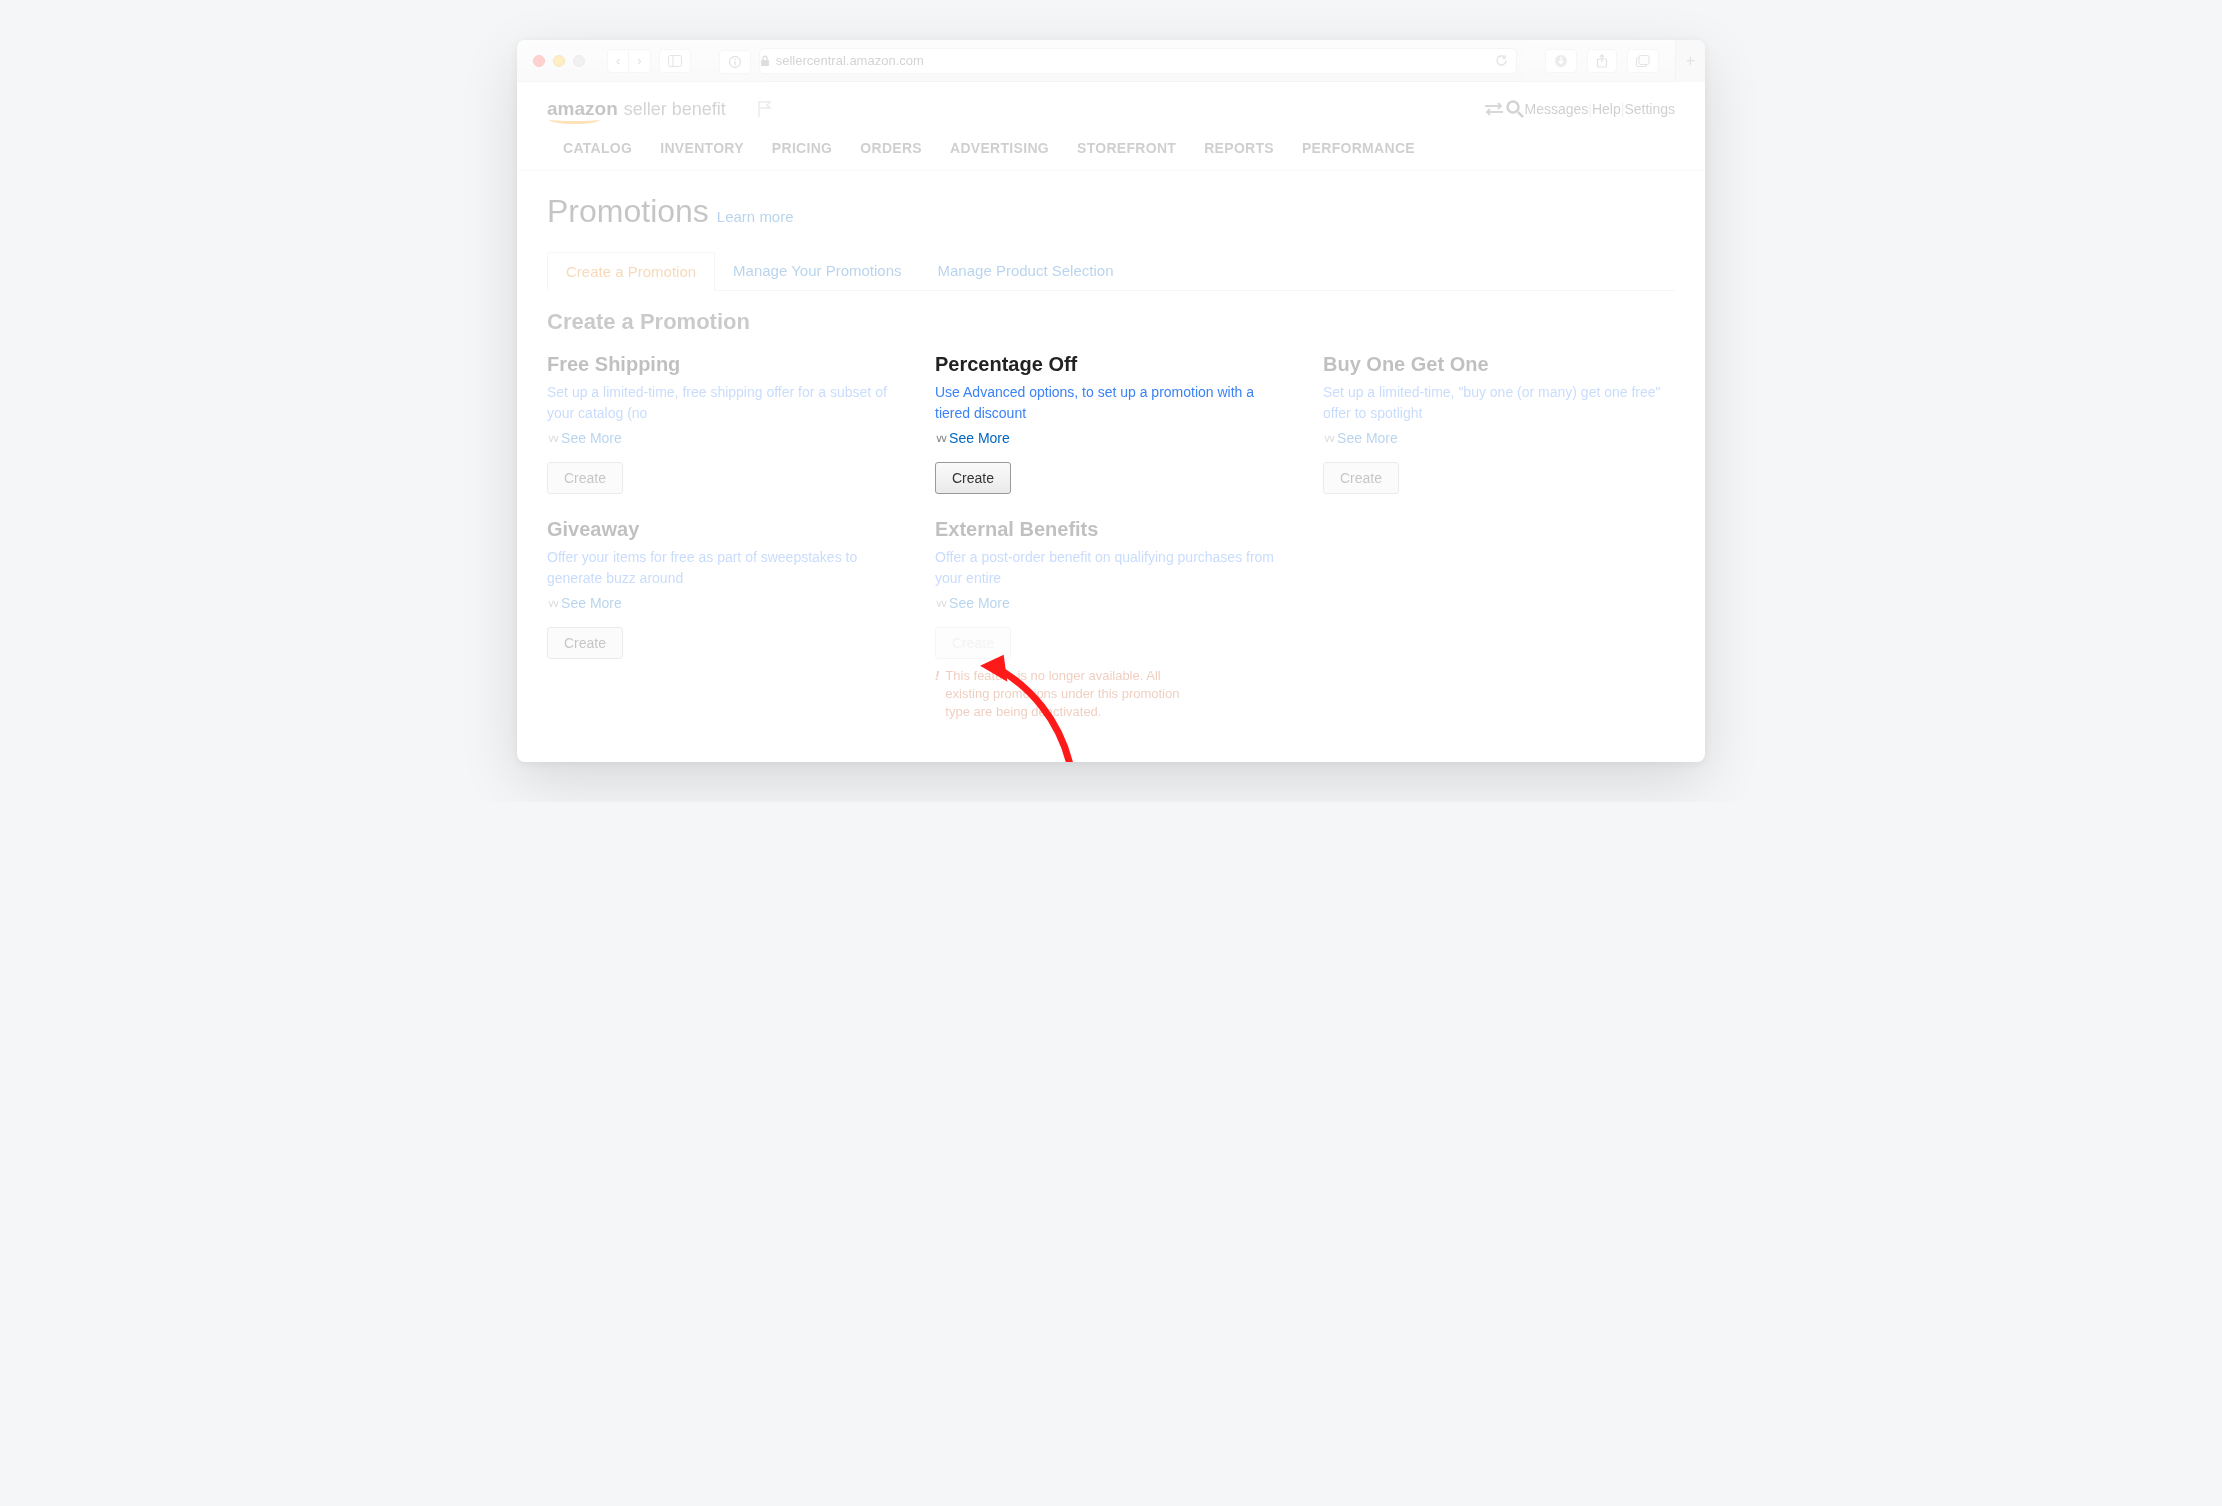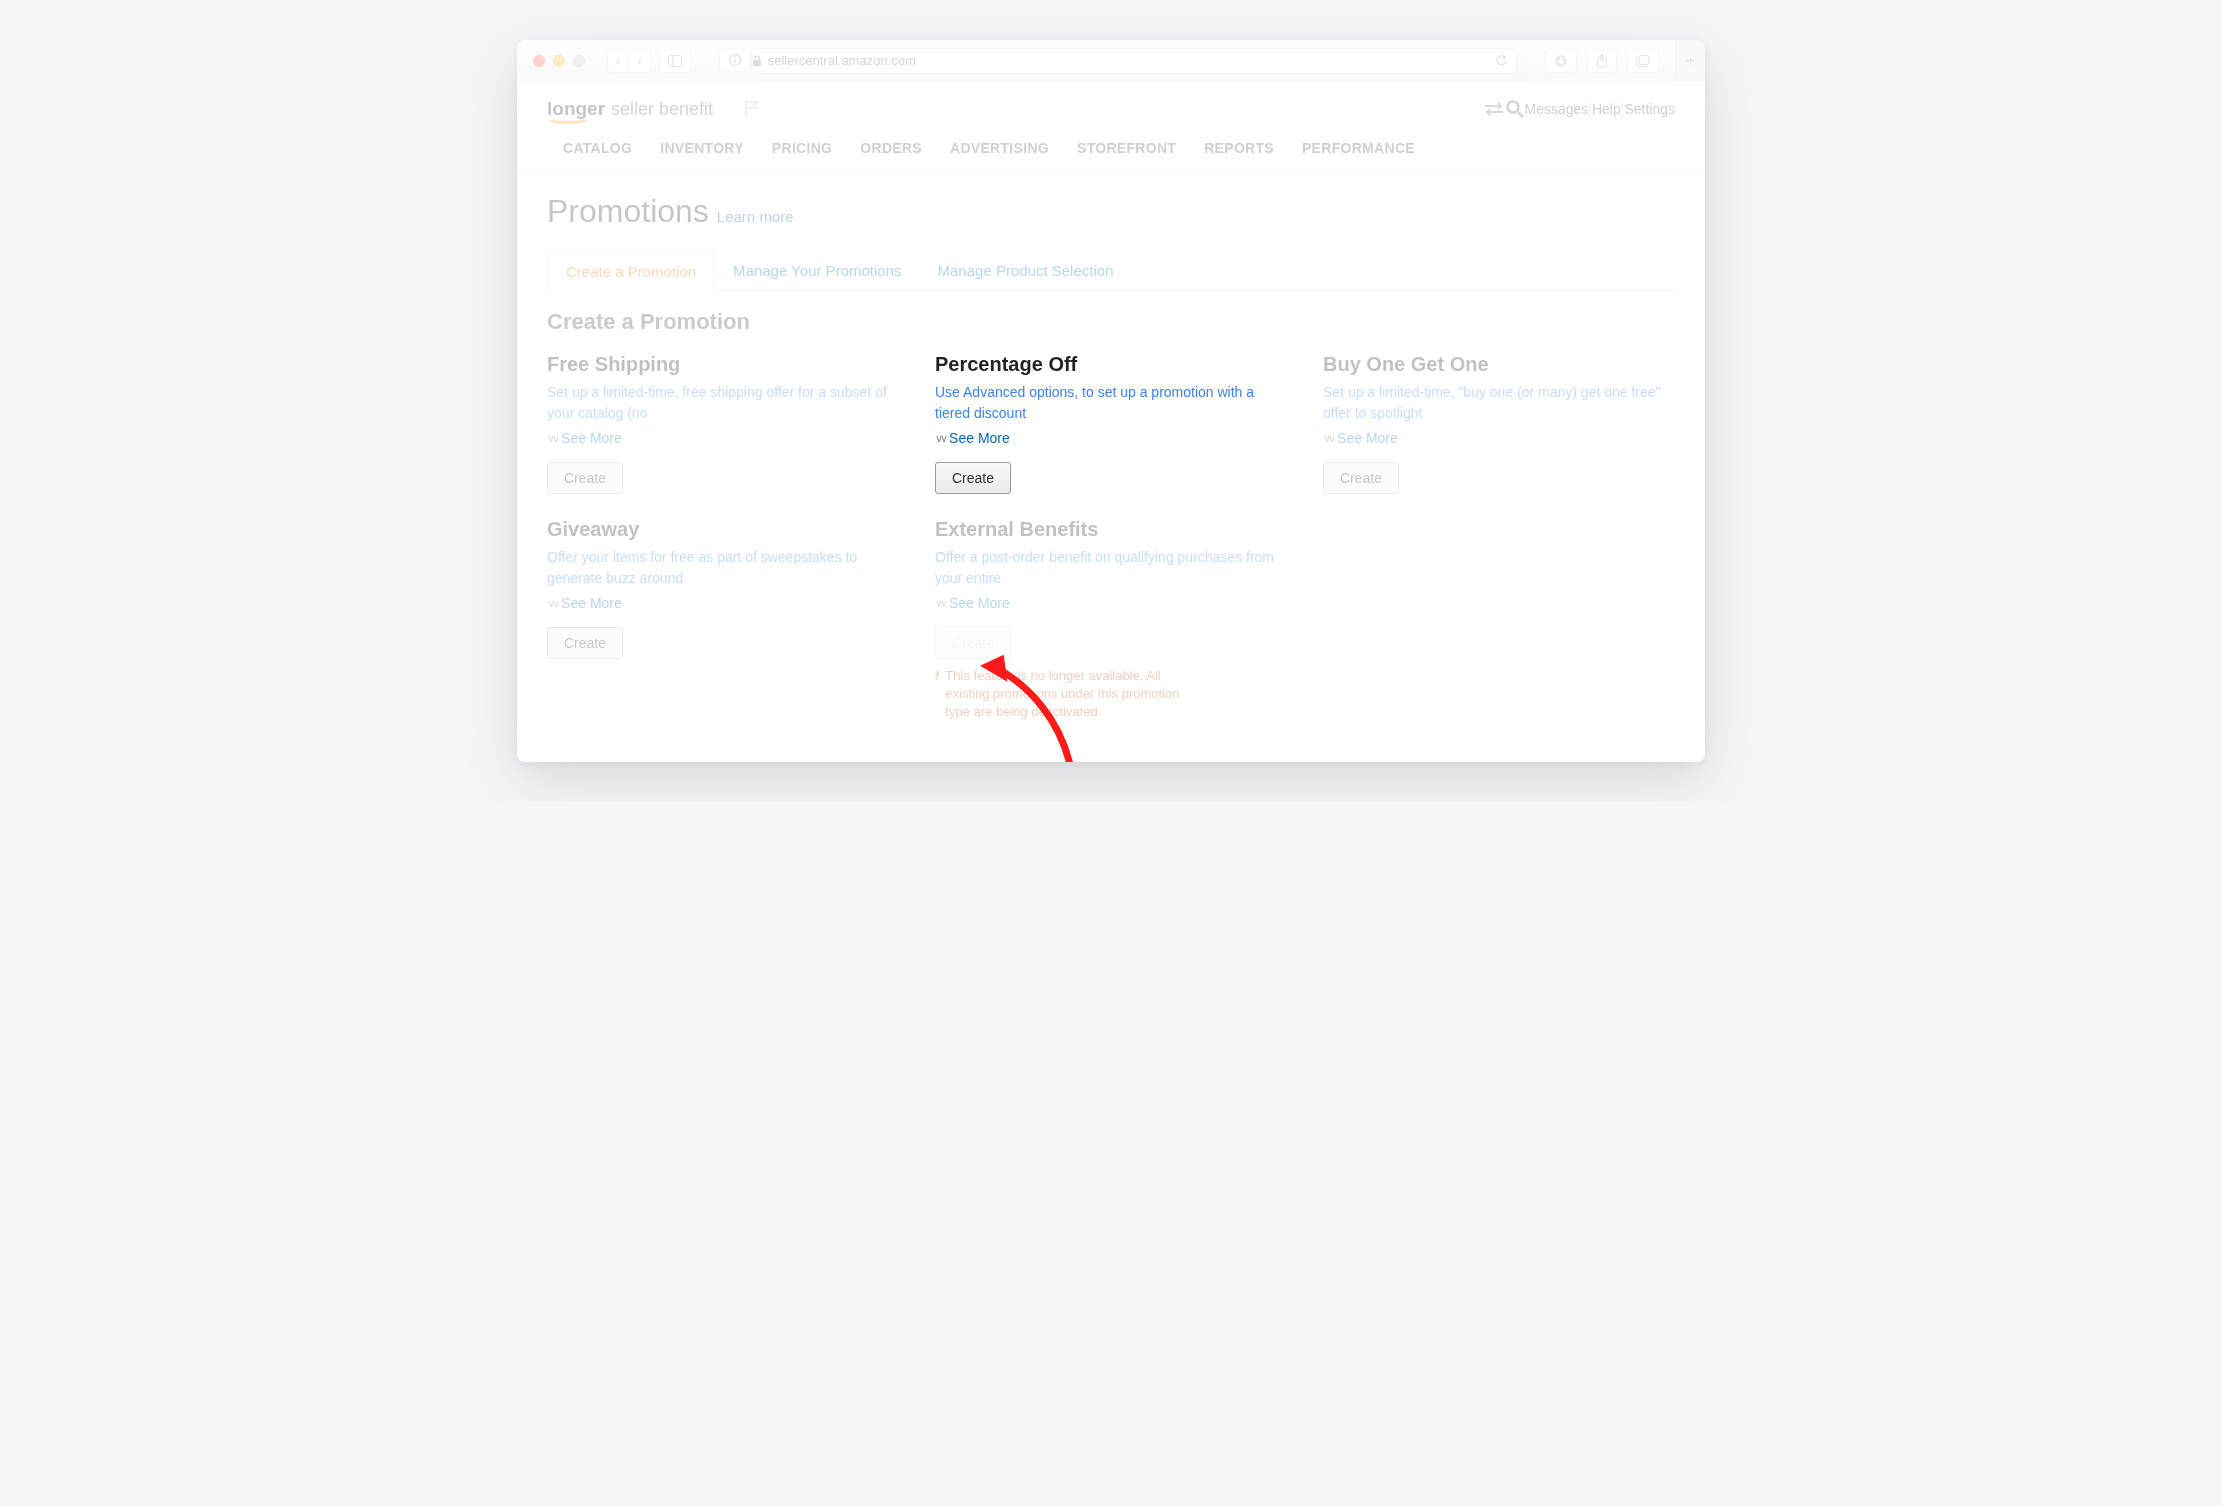--- a/index.html
+++ b/index.html
@@ -40,21 +40,21 @@
   align-items: center;
   justify-content: center;
   padding: 0 8px;
   color: #888;
   font-size: 13px;
 }
 .nav-btns { display: flex; }
 .nav-btns .pill-btn:first-child{border-radius:4px 0 0 4px;border-right:none;}
 .nav-btns .pill-btn:last-child{border-radius:0 4px 4px 0;}
 .addr-wrap {
-  display:flex; align-items:flex-start; flex:1; gap:0; margin:0 20px;
+  display:flex; align-items:flex-end; flex:1; gap:8px; margin:0 20px;
 }
 .addr-bar {
   flex:1;
   height: 26px;
   background: #fff;
   border: 1px solid #ddd;
   border-radius: 5px;
   display: flex;
   align-items:center;
   justify-content:center;
@@ -175,21 +175,21 @@
             <rect x="0.5" y="2.5" width="10" height="9" rx="1.5" fill="none" stroke="#999"></rect>
             <rect x="3" y="0.5" width="10" height="9" rx="1.5" fill="#f7f7f8" stroke="#999"></rect>
           </svg>
       </div>
       <div class="tab-add">+</div>
     </div>
   </div>
 
   <div class="header faded">
     <div class="logo">
-      <span class="logo-amazon">longer</span>
+      <span class="logo-amazon">amazon</span>
       <span class="logo-sc">seller benefit</span>
     </div>
     <span class="ic">
       <svg width="18" height="20" viewBox="0 0 18 20">
           <path d="M3 2 V18" stroke="#bbb" stroke-width="1.6"></path>
           <path d="M3 3 H14 L11 6 L14 9 H3" fill="none" stroke="#bbb" stroke-width="1.6"></path>
         </svg>
     </span>
     <div class="header-right">
       <span class="ic">

